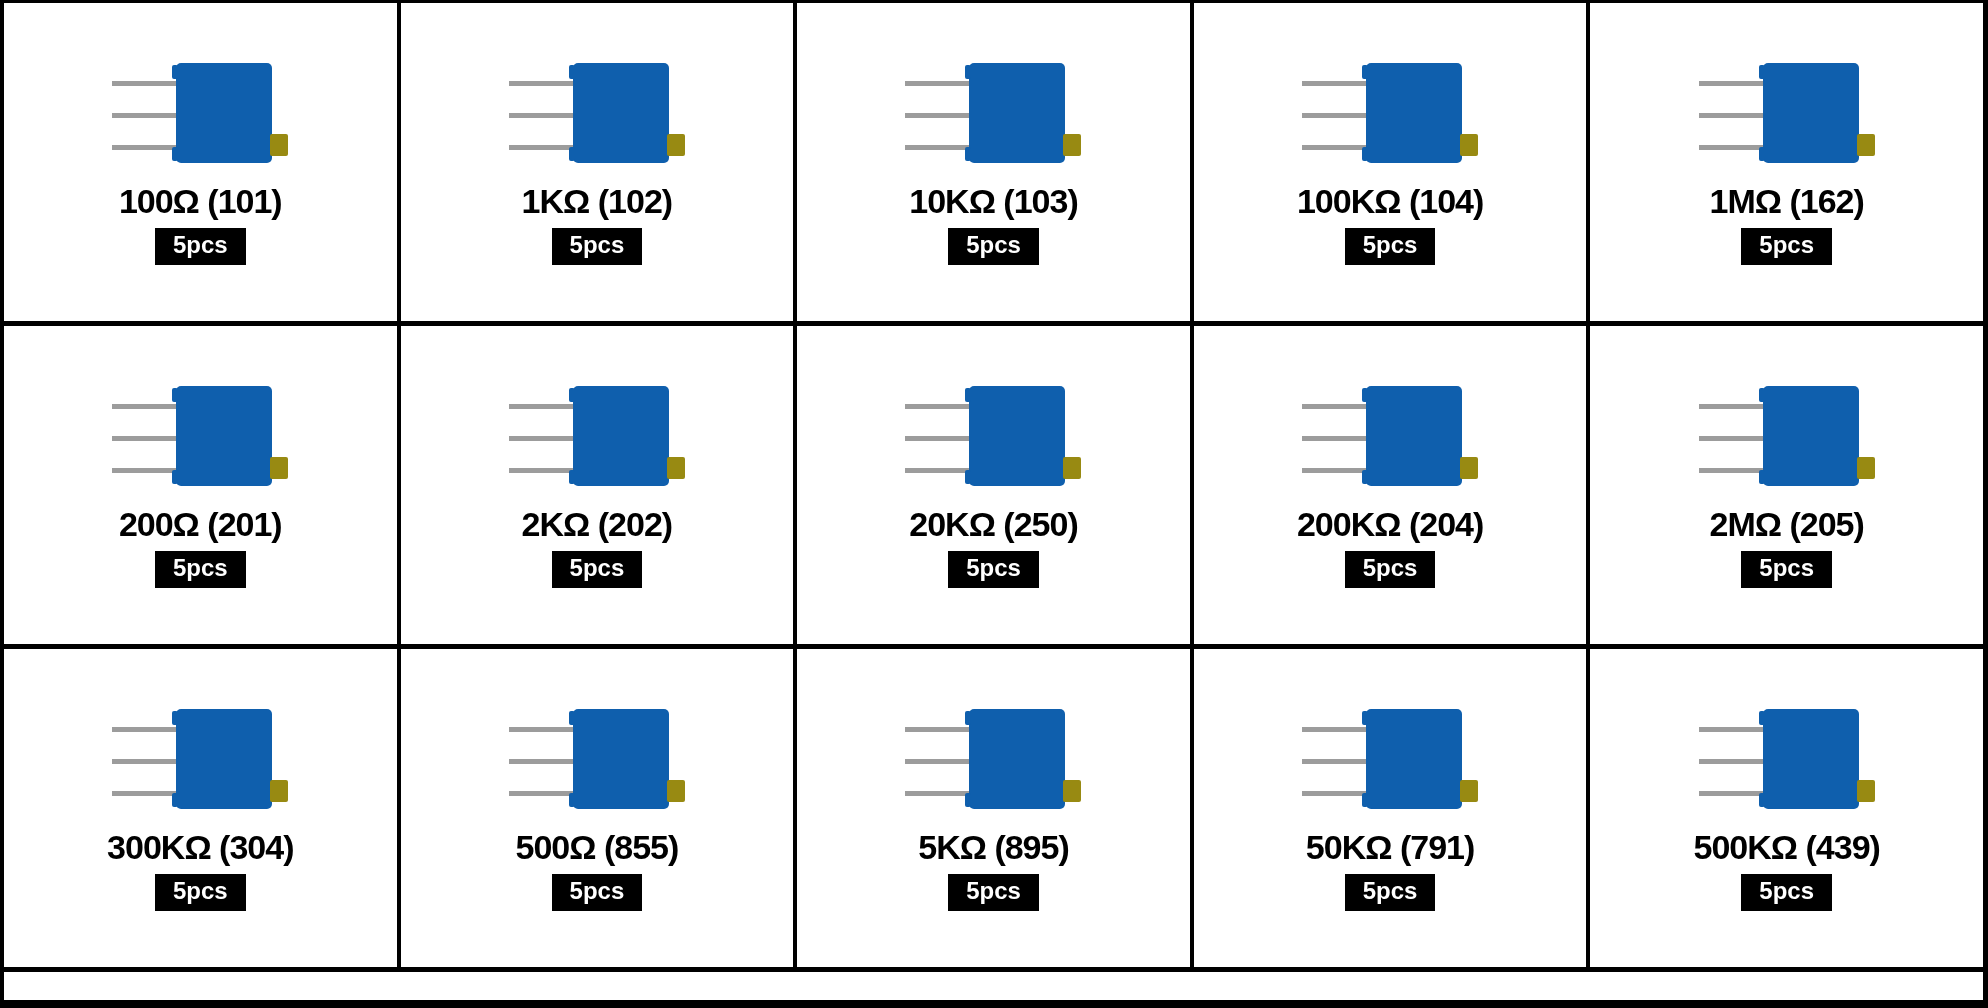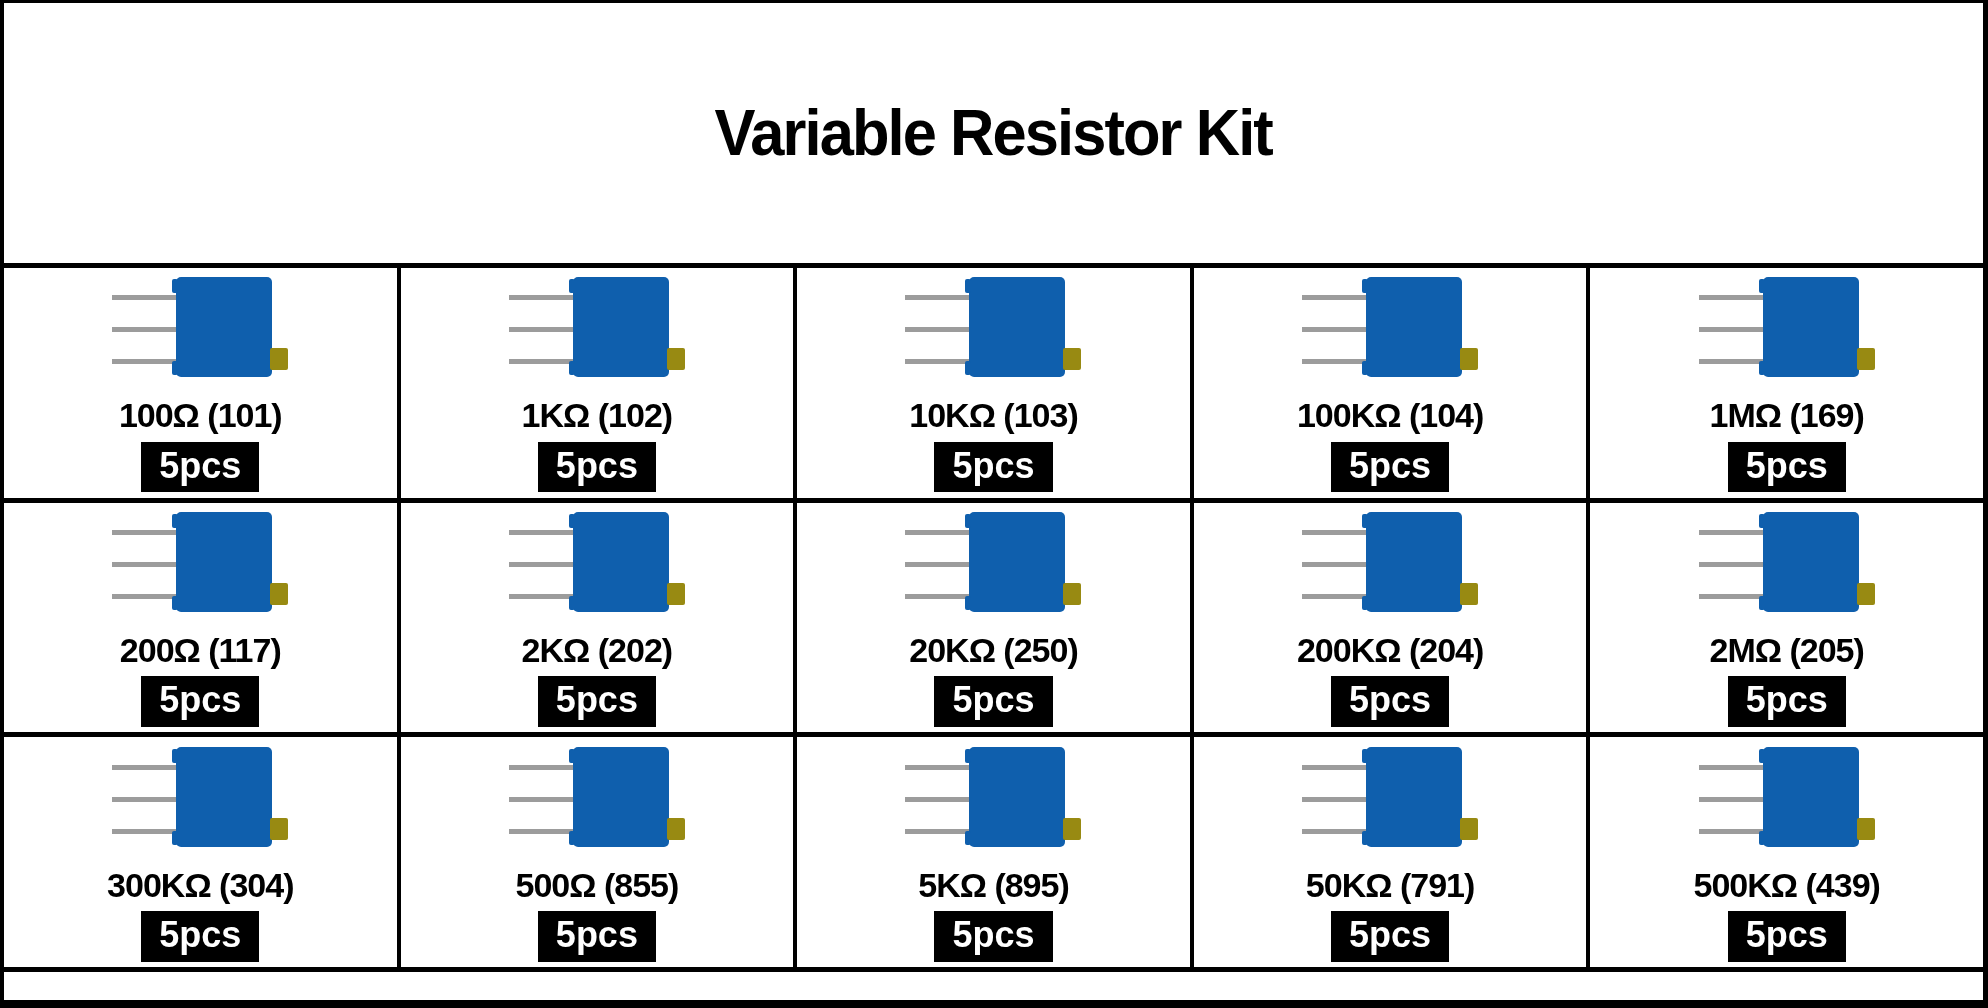--- a/index.html
+++ b/index.html
@@ -109,41 +109,38 @@
     font-weight: 700;
     letter-spacing: -1px;
     color: #000;
     line-height: 1.1;
     white-space: nowrap;
   }
   .badge {
     margin-top: 7px;
     background: #000;
     color: #fff;
-    font-size: 36px;
+    font-size: 24px;
     font-weight: 700;
     line-height: 1.1;
     padding: 4px 18px 7px 18px;
   }
   .bottom-strip {
     flex: 0 0 auto;
     box-sizing: border-box;
     height: 33px;
     border-top: 5px solid #000;
     background: #ffffff;
   }
 </style>
 </head>
 <body>
 
 <div class="frame">
 
-  <div class="header">
-    <div class="title">Variable Resistor Kit</div>
-  </div>
 
   <div class="grid">
   <div class="cell">
     <div class="pot">
       <span class="pot-pin p1"></span>
       <span class="pot-pin p2"></span>
       <span class="pot-pin p3"></span>
       <span class="pot-body"></span>
       <span class="pot-screw"></span>
     </div>
@@ -188,33 +185,33 @@
   </div>
 
   <div class="cell">
     <div class="pot">
       <span class="pot-pin p1"></span>
       <span class="pot-pin p2"></span>
       <span class="pot-pin p3"></span>
       <span class="pot-body"></span>
       <span class="pot-screw"></span>
     </div>
-    <div class="value">1MΩ (169)</div>
-    <div class="badge">5pcs</div>
-  </div>
-
-  <div class="cell">
-    <div class="pot">
-      <span class="pot-pin p1"></span>
-      <span class="pot-pin p2"></span>
-      <span class="pot-pin p3"></span>
-      <span class="pot-body"></span>
-      <span class="pot-screw"></span>
-    </div>
-    <div class="value">200Ω (117)</div>
+    <div class="value">1MΩ (162)</div>
+    <div class="badge">5pcs</div>
+  </div>
+
+  <div class="cell">
+    <div class="pot">
+      <span class="pot-pin p1"></span>
+      <span class="pot-pin p2"></span>
+      <span class="pot-pin p3"></span>
+      <span class="pot-body"></span>
+      <span class="pot-screw"></span>
+    </div>
+    <div class="value">200Ω (201)</div>
     <div class="badge">5pcs</div>
   </div>
 
   <div class="cell">
     <div class="pot">
       <span class="pot-pin p1"></span>
       <span class="pot-pin p2"></span>
       <span class="pot-pin p3"></span>
       <span class="pot-body"></span>
       <span class="pot-screw"></span>

